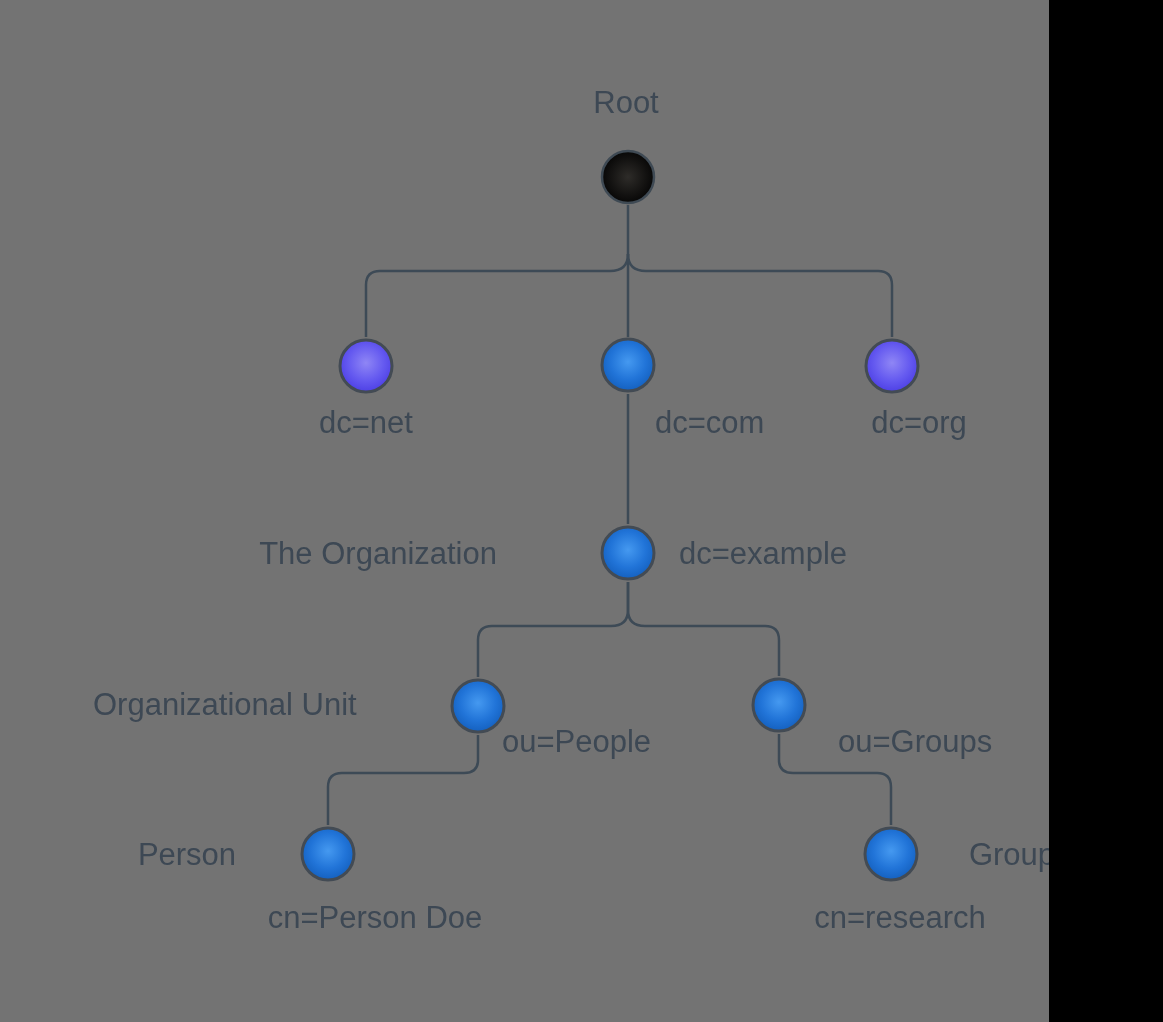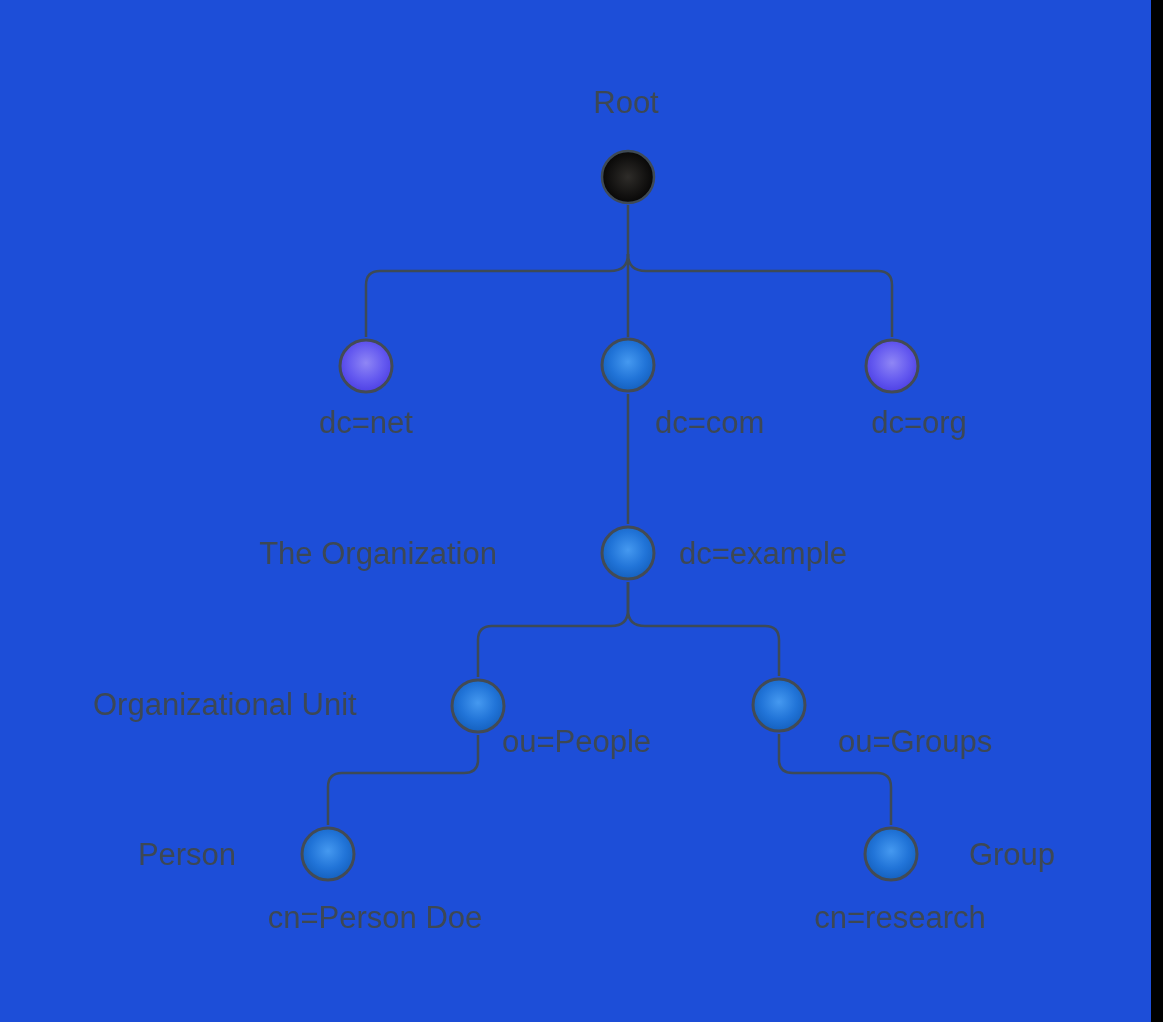--- a/index.html
+++ b/index.html
@@ -2,23 +2,23 @@
 <html><head>
 <meta charset="utf-8">
 <style>
   html, body {
     margin: 0;
     padding: 0;
     background: #000000;
   }
   .canvas {
     position: relative;
-    width: 1151px;
+    width: 1049px;
     height: 1022px;
-    background: #1d4ed8;
+    background: #737373;
     overflow: hidden;
     font-family: "Liberation Sans", "DejaVu Sans", sans-serif;
   }
   svg { display: block; }
   .edge {
     fill: none;
     stroke: #3d4a56;
     stroke-width: 2.5;
     stroke-linecap: butt;
   }

